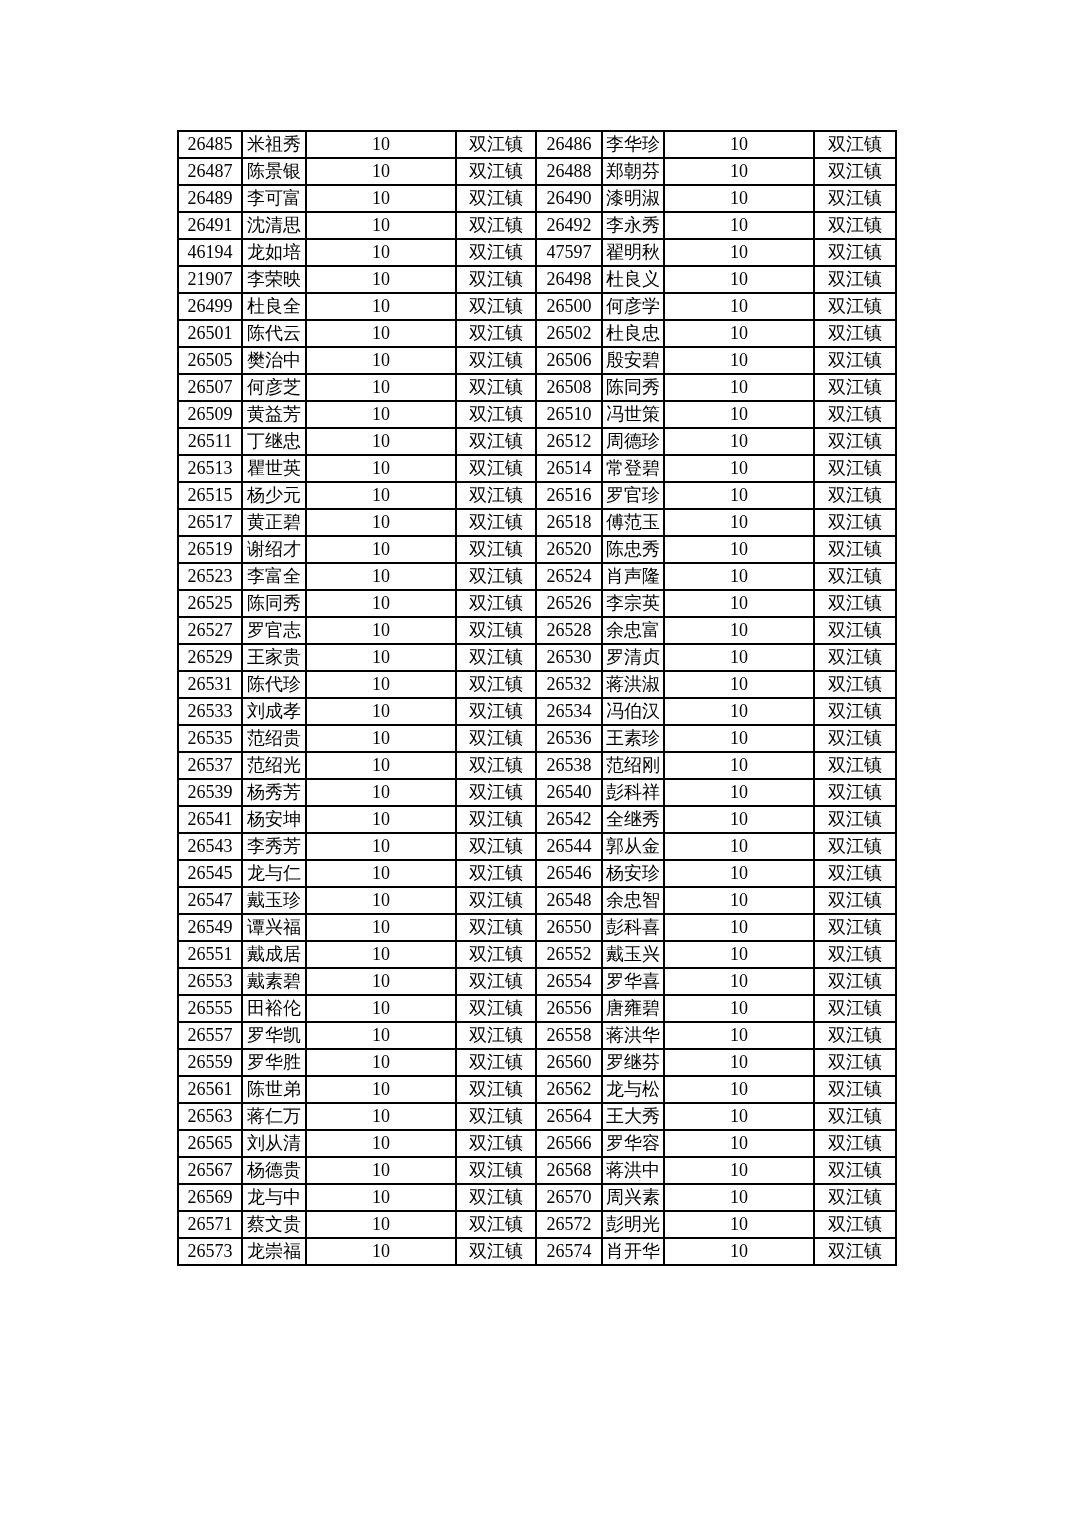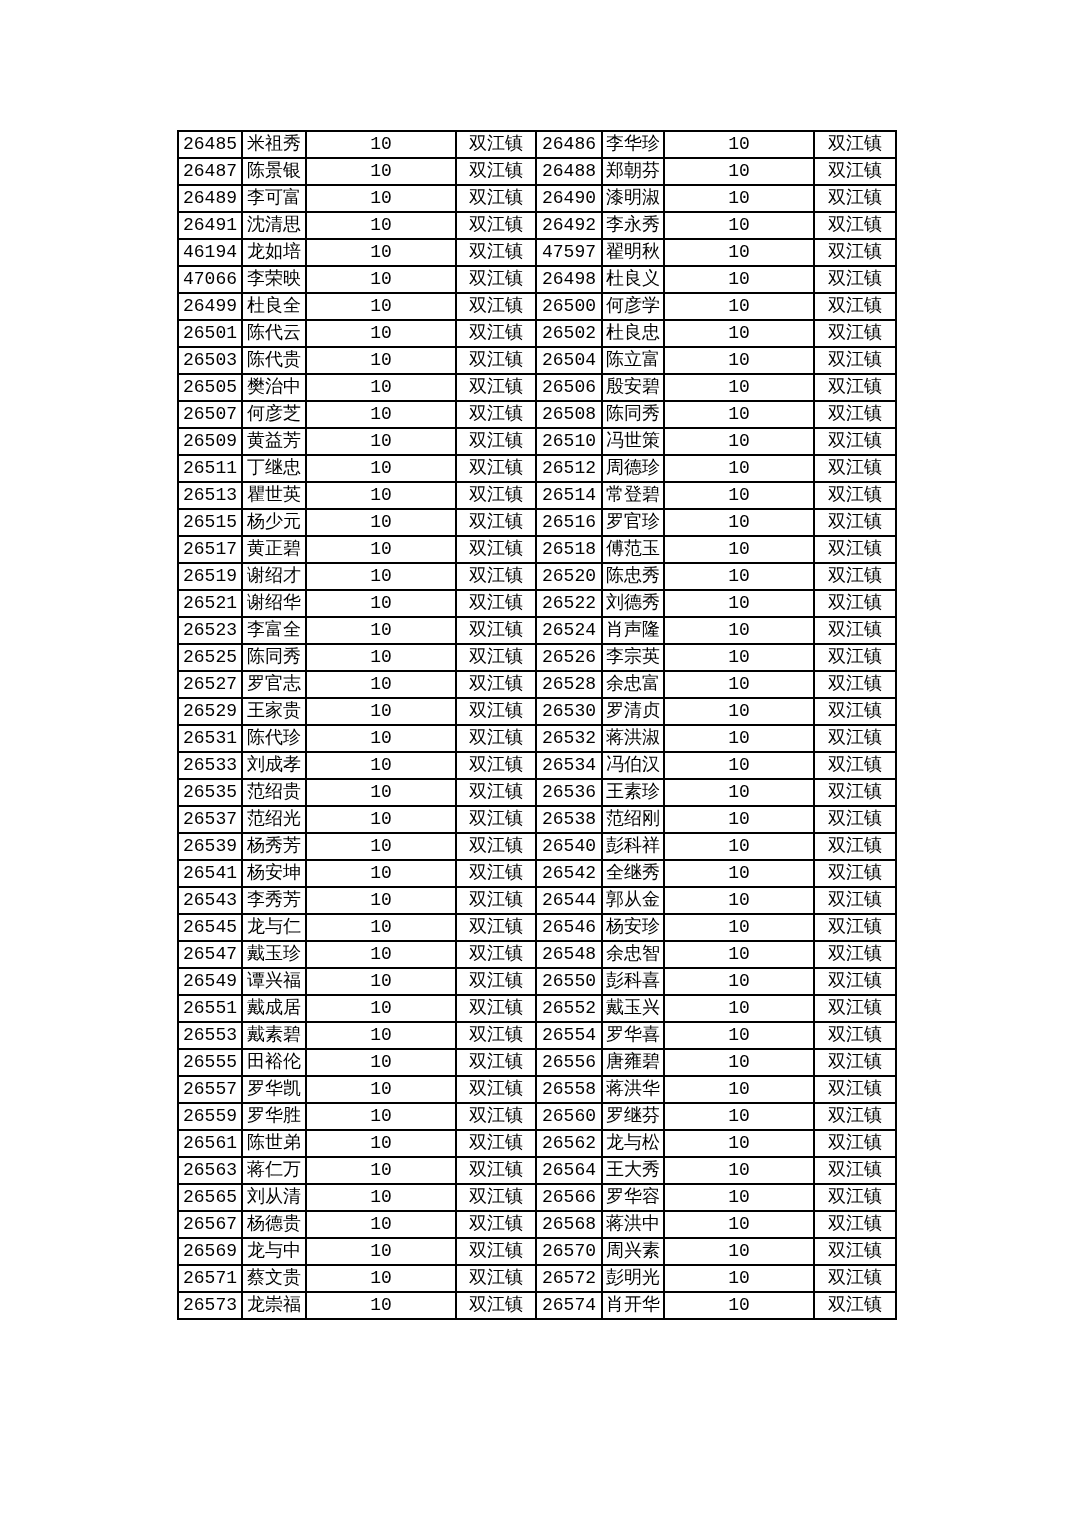--- a/index.html
+++ b/index.html
@@ -6,21 +6,21 @@
     margin: 0;
     padding: 0;
     background: #ffffff;
   }
   .page {
     position: relative;
     width: 1037px;
     height: 1519px;
     background: #ffffff;
     overflow: hidden;
-    font-family: Liberation Mono, monospace;
+    font-family: Liberation Serif, serif;
   }
   table.roster {
     position: absolute;
     left: 177px;
     top: 130px;
     width: 718px;
     border-collapse: collapse;
     table-layout: fixed;
   }
   table.roster td {
@@ -104,21 +104,21 @@
           <td>46194</td>
           <td>龙如培</td>
           <td>10</td>
           <td>双江镇</td>
           <td>47597</td>
           <td>翟明秋</td>
           <td>10</td>
           <td>双江镇</td>
         </tr>
         <tr>
-          <td>47066</td>
+          <td>21907</td>
           <td>李荣映</td>
           <td>10</td>
           <td>双江镇</td>
           <td>26498</td>
           <td>杜良义</td>
           <td>10</td>
           <td>双江镇</td>
         </tr>
         <tr>
           <td>26499</td>
@@ -134,30 +134,20 @@
           <td>26501</td>
           <td>陈代云</td>
           <td>10</td>
           <td>双江镇</td>
           <td>26502</td>
           <td>杜良忠</td>
           <td>10</td>
           <td>双江镇</td>
         </tr>
         <tr>
-          <td>26503</td>
-          <td>陈代贵</td>
-          <td>10</td>
-          <td>双江镇</td>
-          <td>26504</td>
-          <td>陈立富</td>
-          <td>10</td>
-          <td>双江镇</td>
-        </tr>
-        <tr>
           <td>26505</td>
           <td>樊治中</td>
           <td>10</td>
           <td>双江镇</td>
           <td>26506</td>
           <td>殷安碧</td>
           <td>10</td>
           <td>双江镇</td>
         </tr>
         <tr>
@@ -220,30 +210,20 @@
           <td>10</td>
           <td>双江镇</td>
         </tr>
         <tr>
           <td>26519</td>
           <td>谢绍才</td>
           <td>10</td>
           <td>双江镇</td>
           <td>26520</td>
           <td>陈忠秀</td>
-          <td>10</td>
-          <td>双江镇</td>
-        </tr>
-        <tr>
-          <td>26521</td>
-          <td>谢绍华</td>
-          <td>10</td>
-          <td>双江镇</td>
-          <td>26522</td>
-          <td>刘德秀</td>
           <td>10</td>
           <td>双江镇</td>
         </tr>
         <tr>
           <td>26523</td>
           <td>李富全</td>
           <td>10</td>
           <td>双江镇</td>
           <td>26524</td>
           <td>肖声隆</td>

